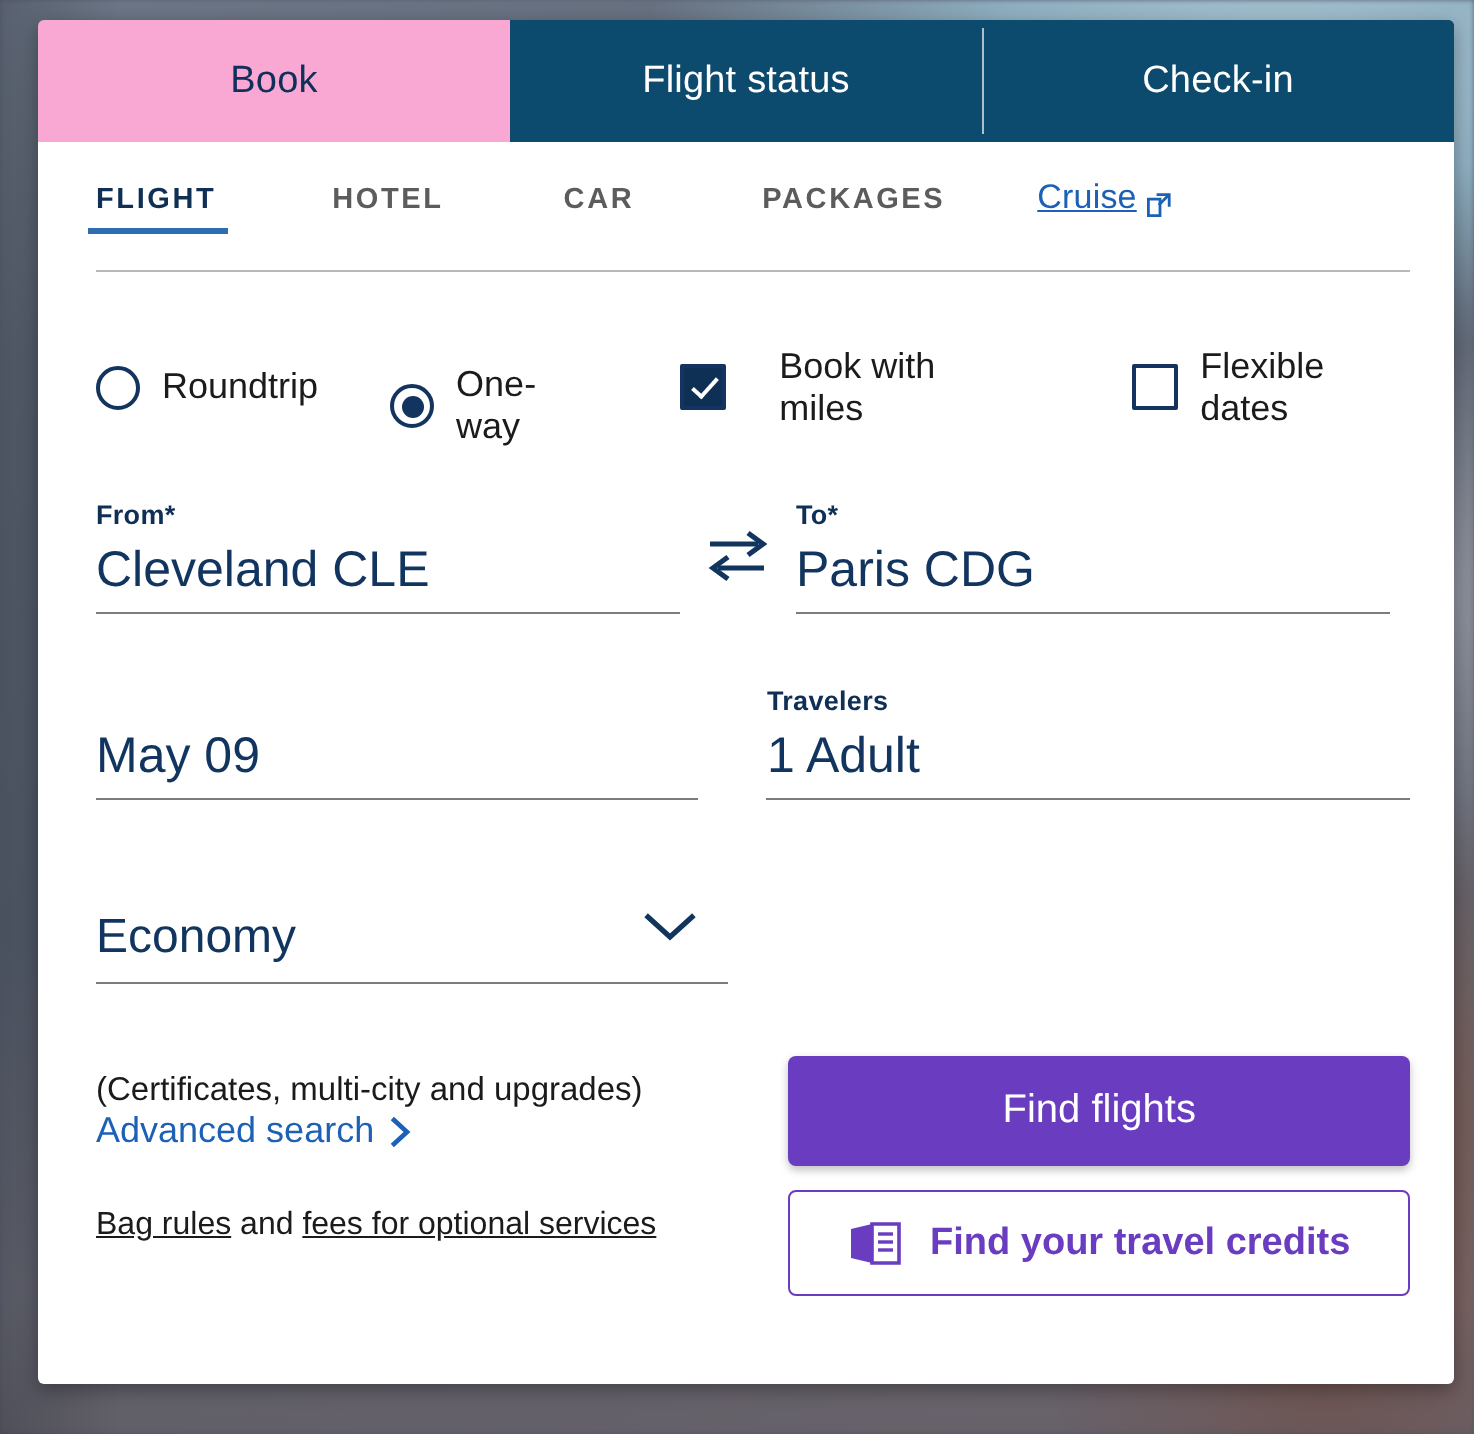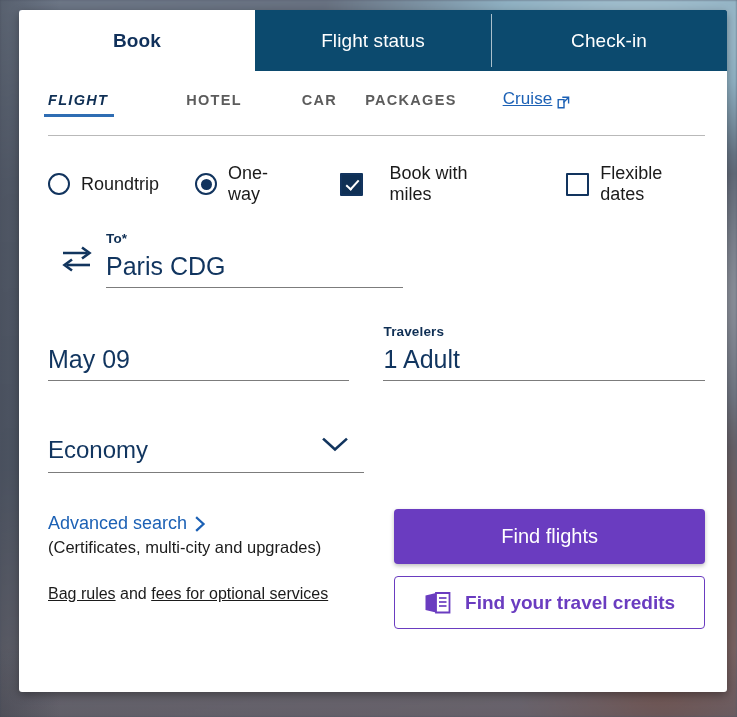--- a/index.html
+++ b/index.html
@@ -68,23 +68,22 @@
   .tab + .tab::before {
     content: "";
     position: absolute;
     left: 0;
     top: 4px;
     bottom: 4px;
     width: 1px;
     background: rgba(255,255,255,0.65);
   }
   .tab.active {
-    background: #ffffff;
+    background: #f9a8d4;
     color: #10305a;
-    font-weight: bold;
   }
   .tab.active + .tab::before { background: transparent; }
 
   
   #subtabs {
     position: relative;
     height: 48px;
     margin: 17px 22px 0 29px;
     display: flex;
     align-items: flex-start;
@@ -101,23 +100,23 @@
   }
   .subtab.active { color: #0f2f54; }
   .subtab.active .underline {
     position: absolute;
     left: -4px;
     right: -6px;
     bottom: -9px;
     height: 3px;
     background: #2f6db3;
   }
-  #subtab-flight   { margin-right: 78px; font-style: italic; }
+  #subtab-flight   { margin-right: 58px; }
   #subtab-hotel    { margin-right: 60px; }
-  #subtab-car      { margin-right: 28px; }
+  #subtab-car      { margin-right: 64px; }
   #subtab-packages { margin-right: 46px; }
   #subtab-cruise {
     color: #1c61b5;
     font-weight: normal;
     letter-spacing: 0.1px;
     font-size: 17px;
     padding-top: 1px;
     text-decoration: underline;
     display: flex;
     align-items: flex-end;
@@ -144,21 +143,21 @@
     font-size: 18px;
     color: #1b1b1b;
   }
   .choice {
     display: flex;
     align-items: center;
     cursor: pointer;
   }
   .choice .lbl { margin-left: 11px; }
   #choice-roundtrip   { margin-right: 36px; }
-  #choice-oneway      { margin-right: 44px; }
+  #choice-oneway      { margin-right: 44px; margin-top: 19px; }
   #choice-miles       { margin-right: 59px; gap: 16px; }
 
   .radio {
     width: 22px; height: 22px;
     border-radius: 50%;
     border: 2px solid #12345e;
     box-sizing: border-box;
     display: flex; align-items: center; justify-content: center;
     flex: none;
   }
@@ -387,20 +386,25 @@
       </div>
 
       <div class="choice" id="choice-flexible">
         <span class="cbox"></span>
         <span class="lbl">Flexible dates</span>
       </div>
     </div>
 
     <div class="fieldrow" id="row-fromto">
 
+      <div class="field" id="field-from">
+        <div class="field-label">From*</div>
+        <div class="field-value">Cleveland CLE</div>
+        <div class="field-underline"></div>
+      </div>
 
       <div id="swapwrap">
         <svg class="swap-svg" width="32" height="30" viewBox="0 0 32 30">
           <path d="M2 9 H26" stroke="#12355e" stroke-width="2.6" fill="none"></path>
           <path d="M21 3.5 L28.5 9 L21 14.5" stroke="#12355e" stroke-width="2.6" fill="none" stroke-linejoin="miter"></path>
           <path d="M29 21 H6" stroke="#12355e" stroke-width="2.6" fill="none"></path>
           <path d="M11 15.5 L3.5 21 L11 26.5" stroke="#12355e" stroke-width="2.6" fill="none" stroke-linejoin="miter"></path>
         </svg>
       </div>
 
@@ -429,27 +433,27 @@
       <div id="cabin-value">Economy</div>
       <svg id="cabin-chevron" width="26" height="16" viewBox="0 0 26 16">
         <path d="M2 2.5 L13 12.5 L24 2.5" stroke="#12355e" stroke-width="2.6" fill="none" stroke-linecap="square"></path>
       </svg>
       <div id="cabin-underline"></div>
     </div>
 
     <div id="footer">
 
       <div id="footer-left">
+        <div id="adv-note">(Certificates, multi-city and upgrades)</div>
         <div id="adv-link">
           <span>Advanced search</span>
           <svg width="11" height="16" viewBox="0 0 11 16">
             <path d="M2 2 L8.5 8 L2 14" stroke="#1c61b5" stroke-width="2.3" fill="none" stroke-linecap="square"></path>
           </svg>
         </div>
-        <div id="adv-note">(Certificates, multi-city and upgrades)</div>
         <div id="bag-line">
           <a>Bag rules</a><span> and </span><a>fees for optional services</a>
         </div>
       </div>
 
       <div id="footer-right">
         <button id="btn-find-flights">Find flights</button>
         <button id="btn-travel-credits">
           <svg class="voucher-svg" width="28" height="24" viewBox="0 0 28 24">
             <path d="M1.5 4.5 L12 2 L12 21.5 L1.5 19 Z" fill="#6a3cc0"></path>

